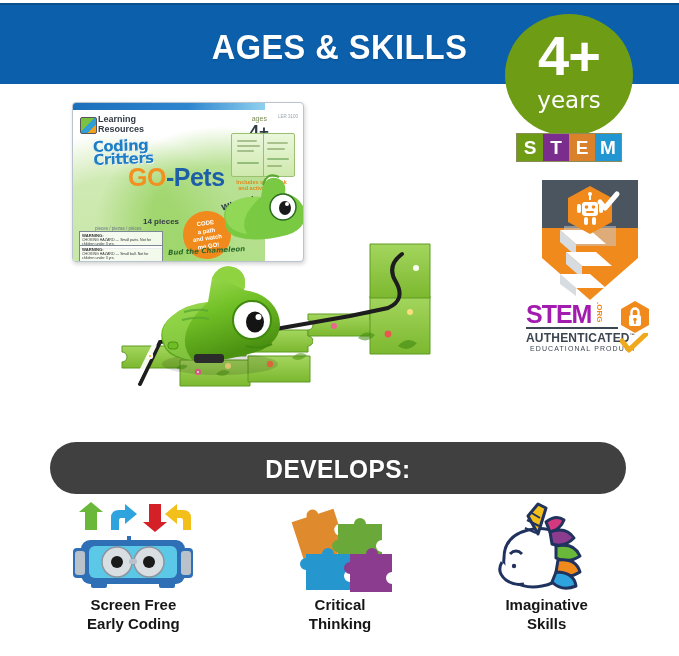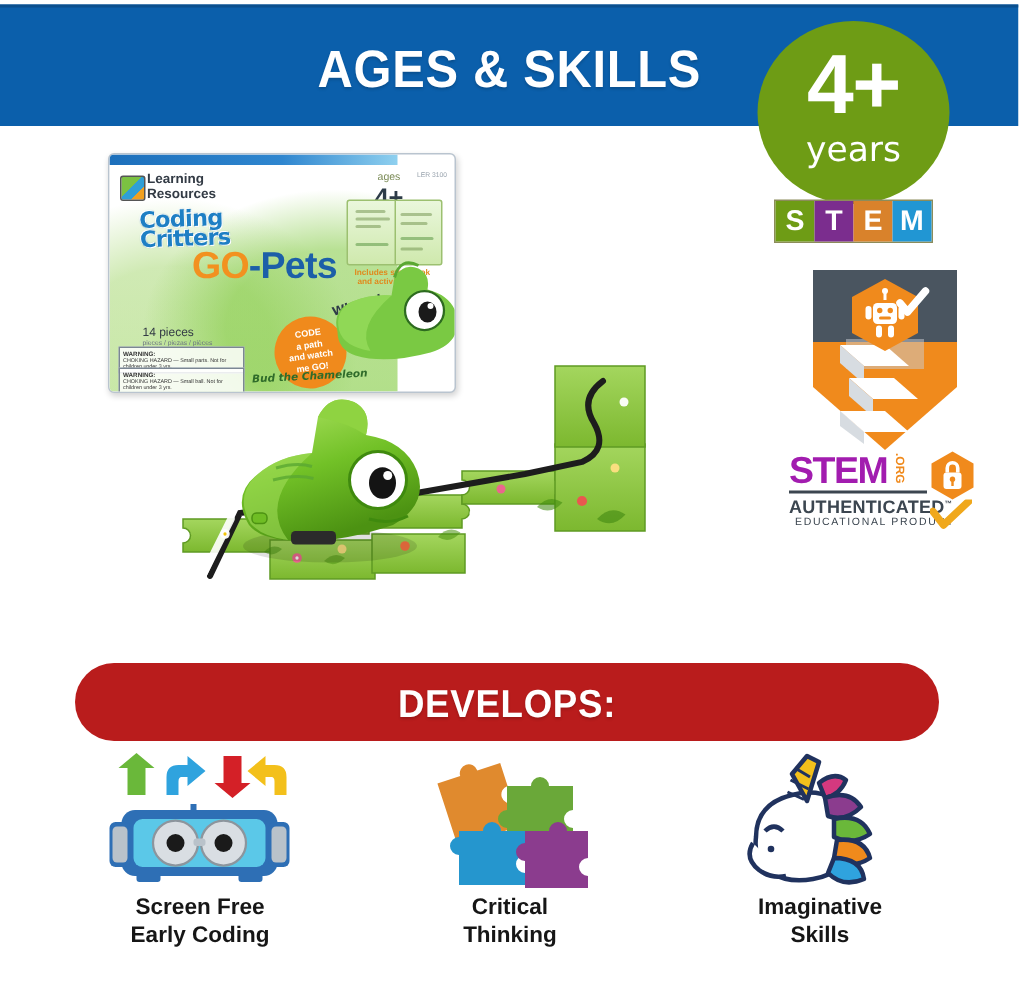--- a/index.html
+++ b/index.html
@@ -201,21 +201,21 @@
   .sw-auth sup{font-size:5px;}
   .sw-edu{
     position:absolute;left:10px;top:45px;
     font-size:7px;color:#3c4650;letter-spacing:1.1px;
     font-family:"Liberation Sans", sans-serif;
   }
 
   
   .develops-pill{
     position:absolute;left:50px;top:442px;width:576px;height:52px;
-    background:#b91c1c;border-radius:26px;
+    background:#404040;border-radius:26px;
   }
   .develops-text{
     position:absolute;left:0;top:12px;width:576px;text-align:center;
     color:#fff;font-size:26px;font-weight:bold;letter-spacing:0.5px;
     font-family:"Liberation Sans", sans-serif;
     transform:scaleX(0.94);
     text-shadow:0 1px 2px rgba(0,0,0,.18);
   }
 
   
@@ -279,21 +279,21 @@
       <div class="card-line" style="left:5px;top:16px;width:17px;"></div>
       <div class="card-line" style="left:5px;top:28px;width:22px;background:#4f8f3a;"></div>
       <div class="card-line" style="left:35px;top:8px;width:21px;"></div>
       <div class="card-line" style="left:35px;top:14px;width:18px;"></div>
       <div class="card-line" style="left:35px;top:24px;width:22px;background:#4f8f3a;"></div>
       <div class="card-line" style="left:35px;top:31px;width:15px;"></div>
     </div>
     <div class="box-includes">Includes storybook and activity guide</div>
 
     <div class="box-pieces">
-      <span style="display:inline;font-size:8px;font-weight:normal;color:#333b45;">14 pieces</span>
+      <span style="display:inline;font-size:8px;font-weight:bold;color:#333b45;margin-left:48px;">14 pieces</span>
       <span>pieces / piezas / pièces</span>
     </div>
 
     <div class="warn w1">
       <b>WARNING:</b>
       <span>CHOKING HAZARD — Small parts. Not for children under 3 yrs.</span>
     </div>
     <div class="warn w2">
       <b>WARNING:</b>
       <span>CHOKING HAZARD — Small ball. Not for children under 3 yrs.</span>

